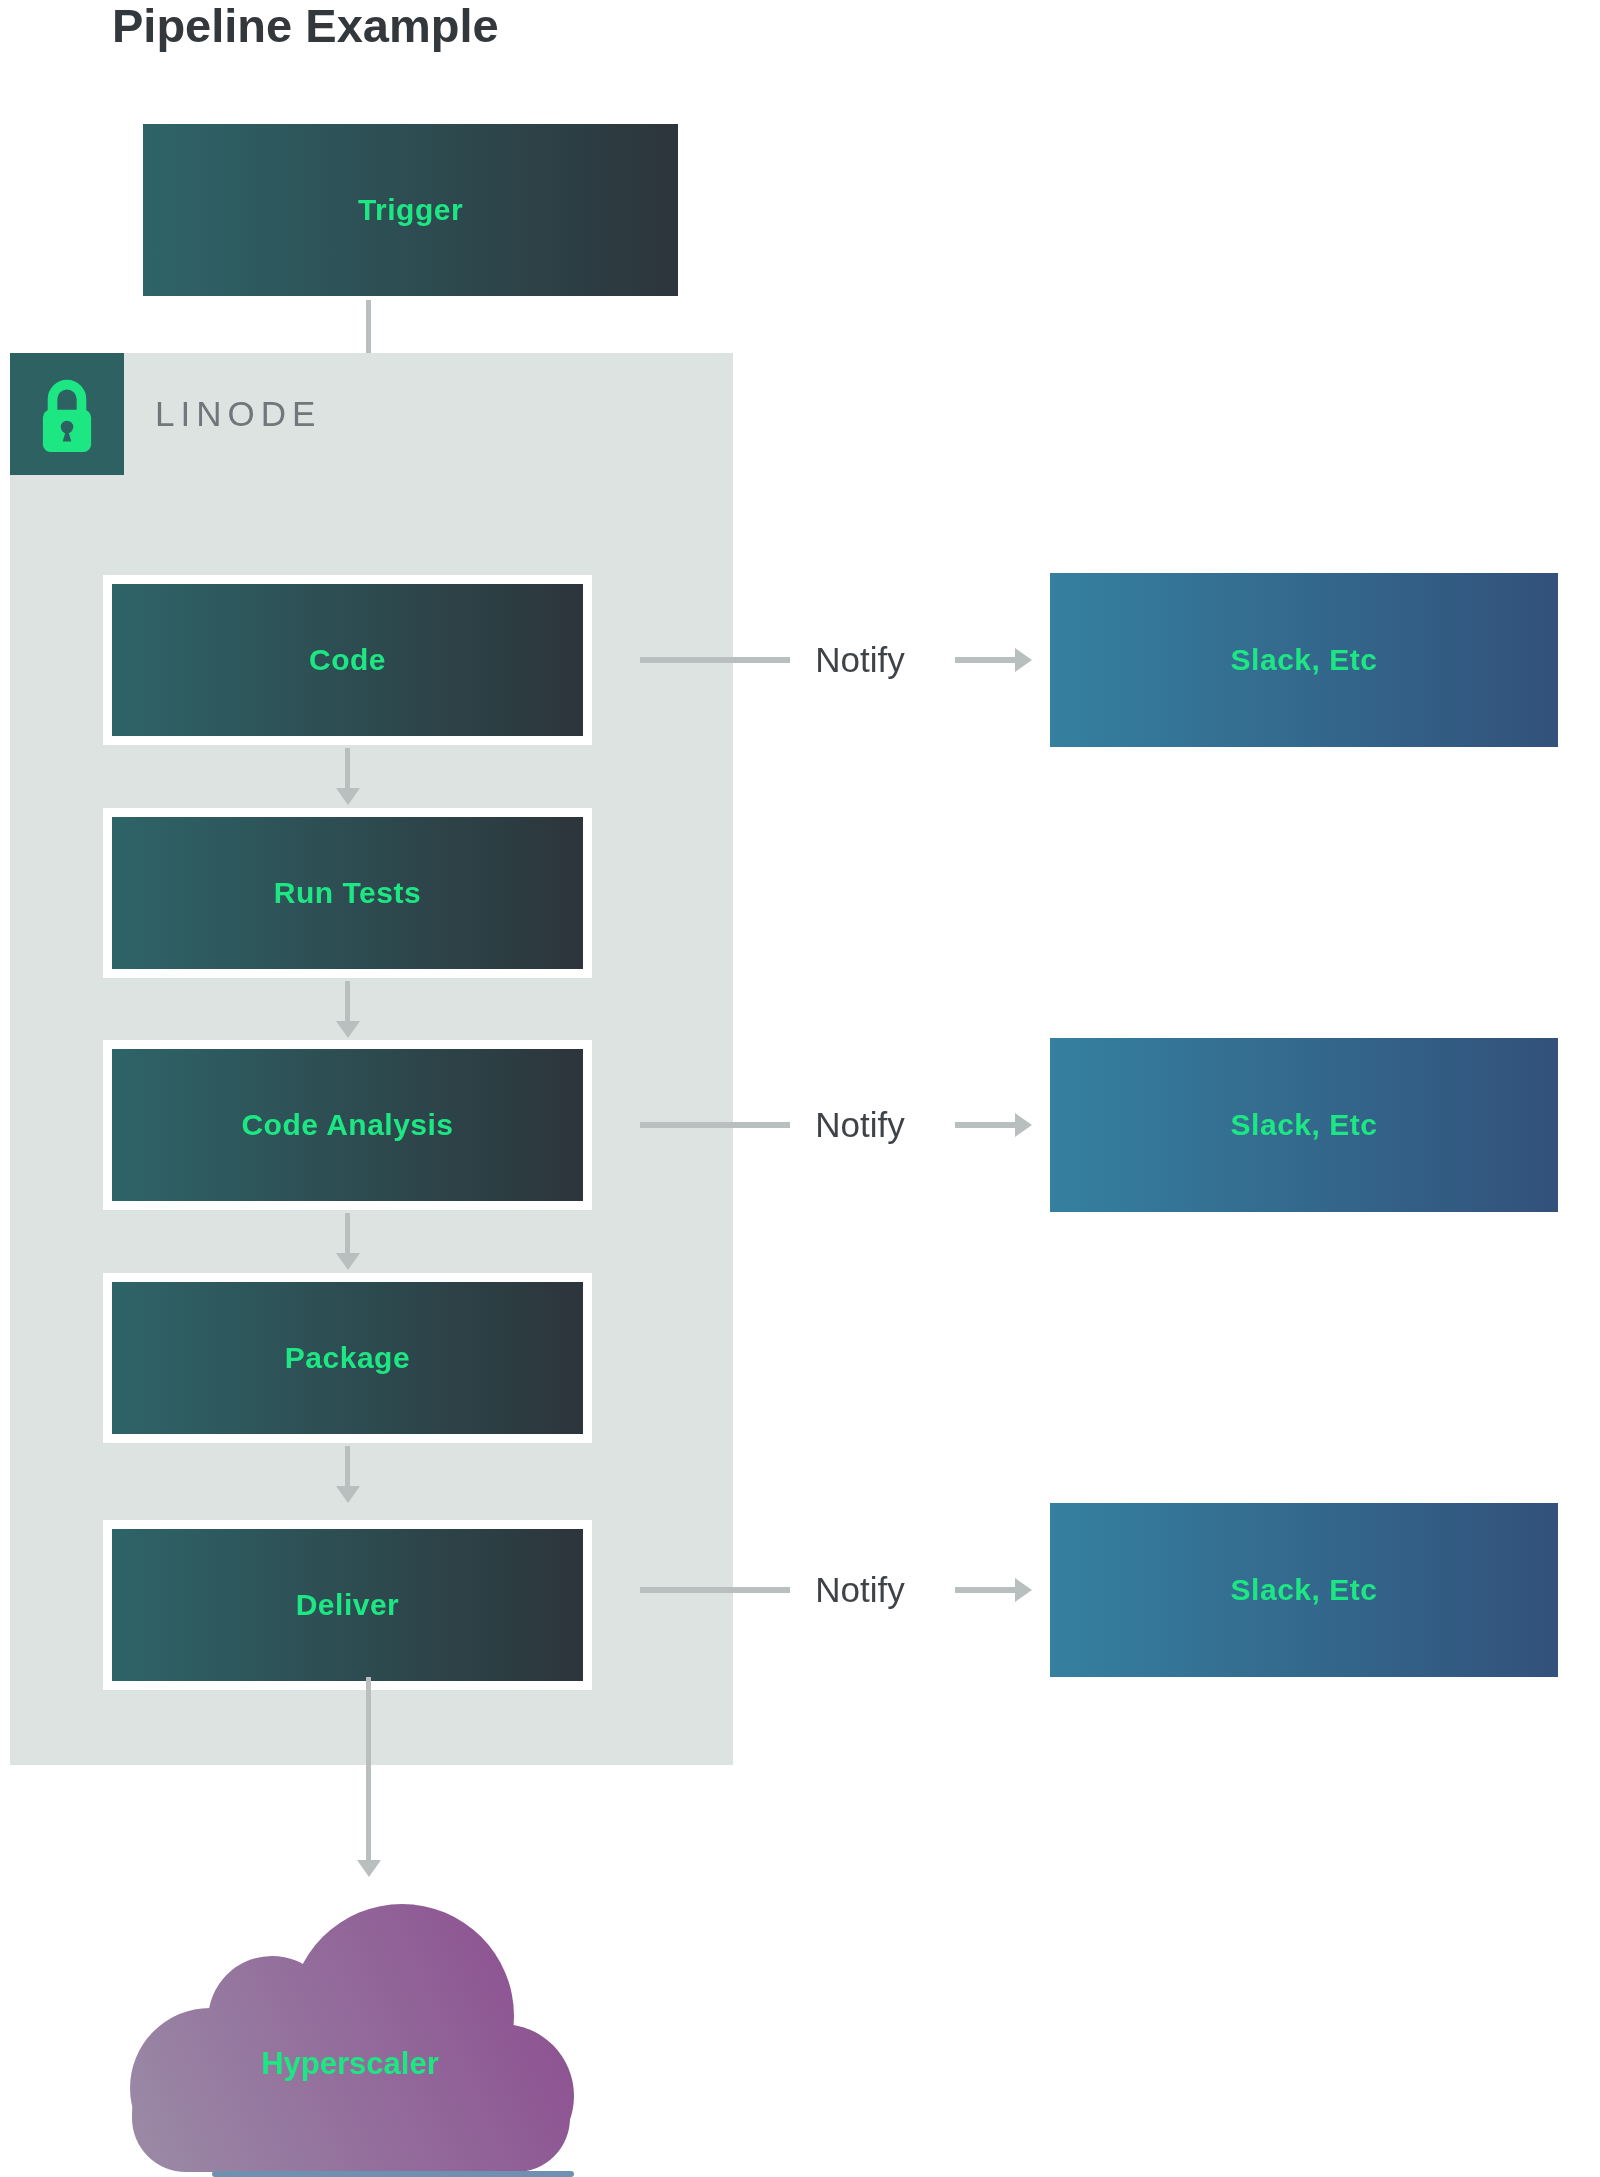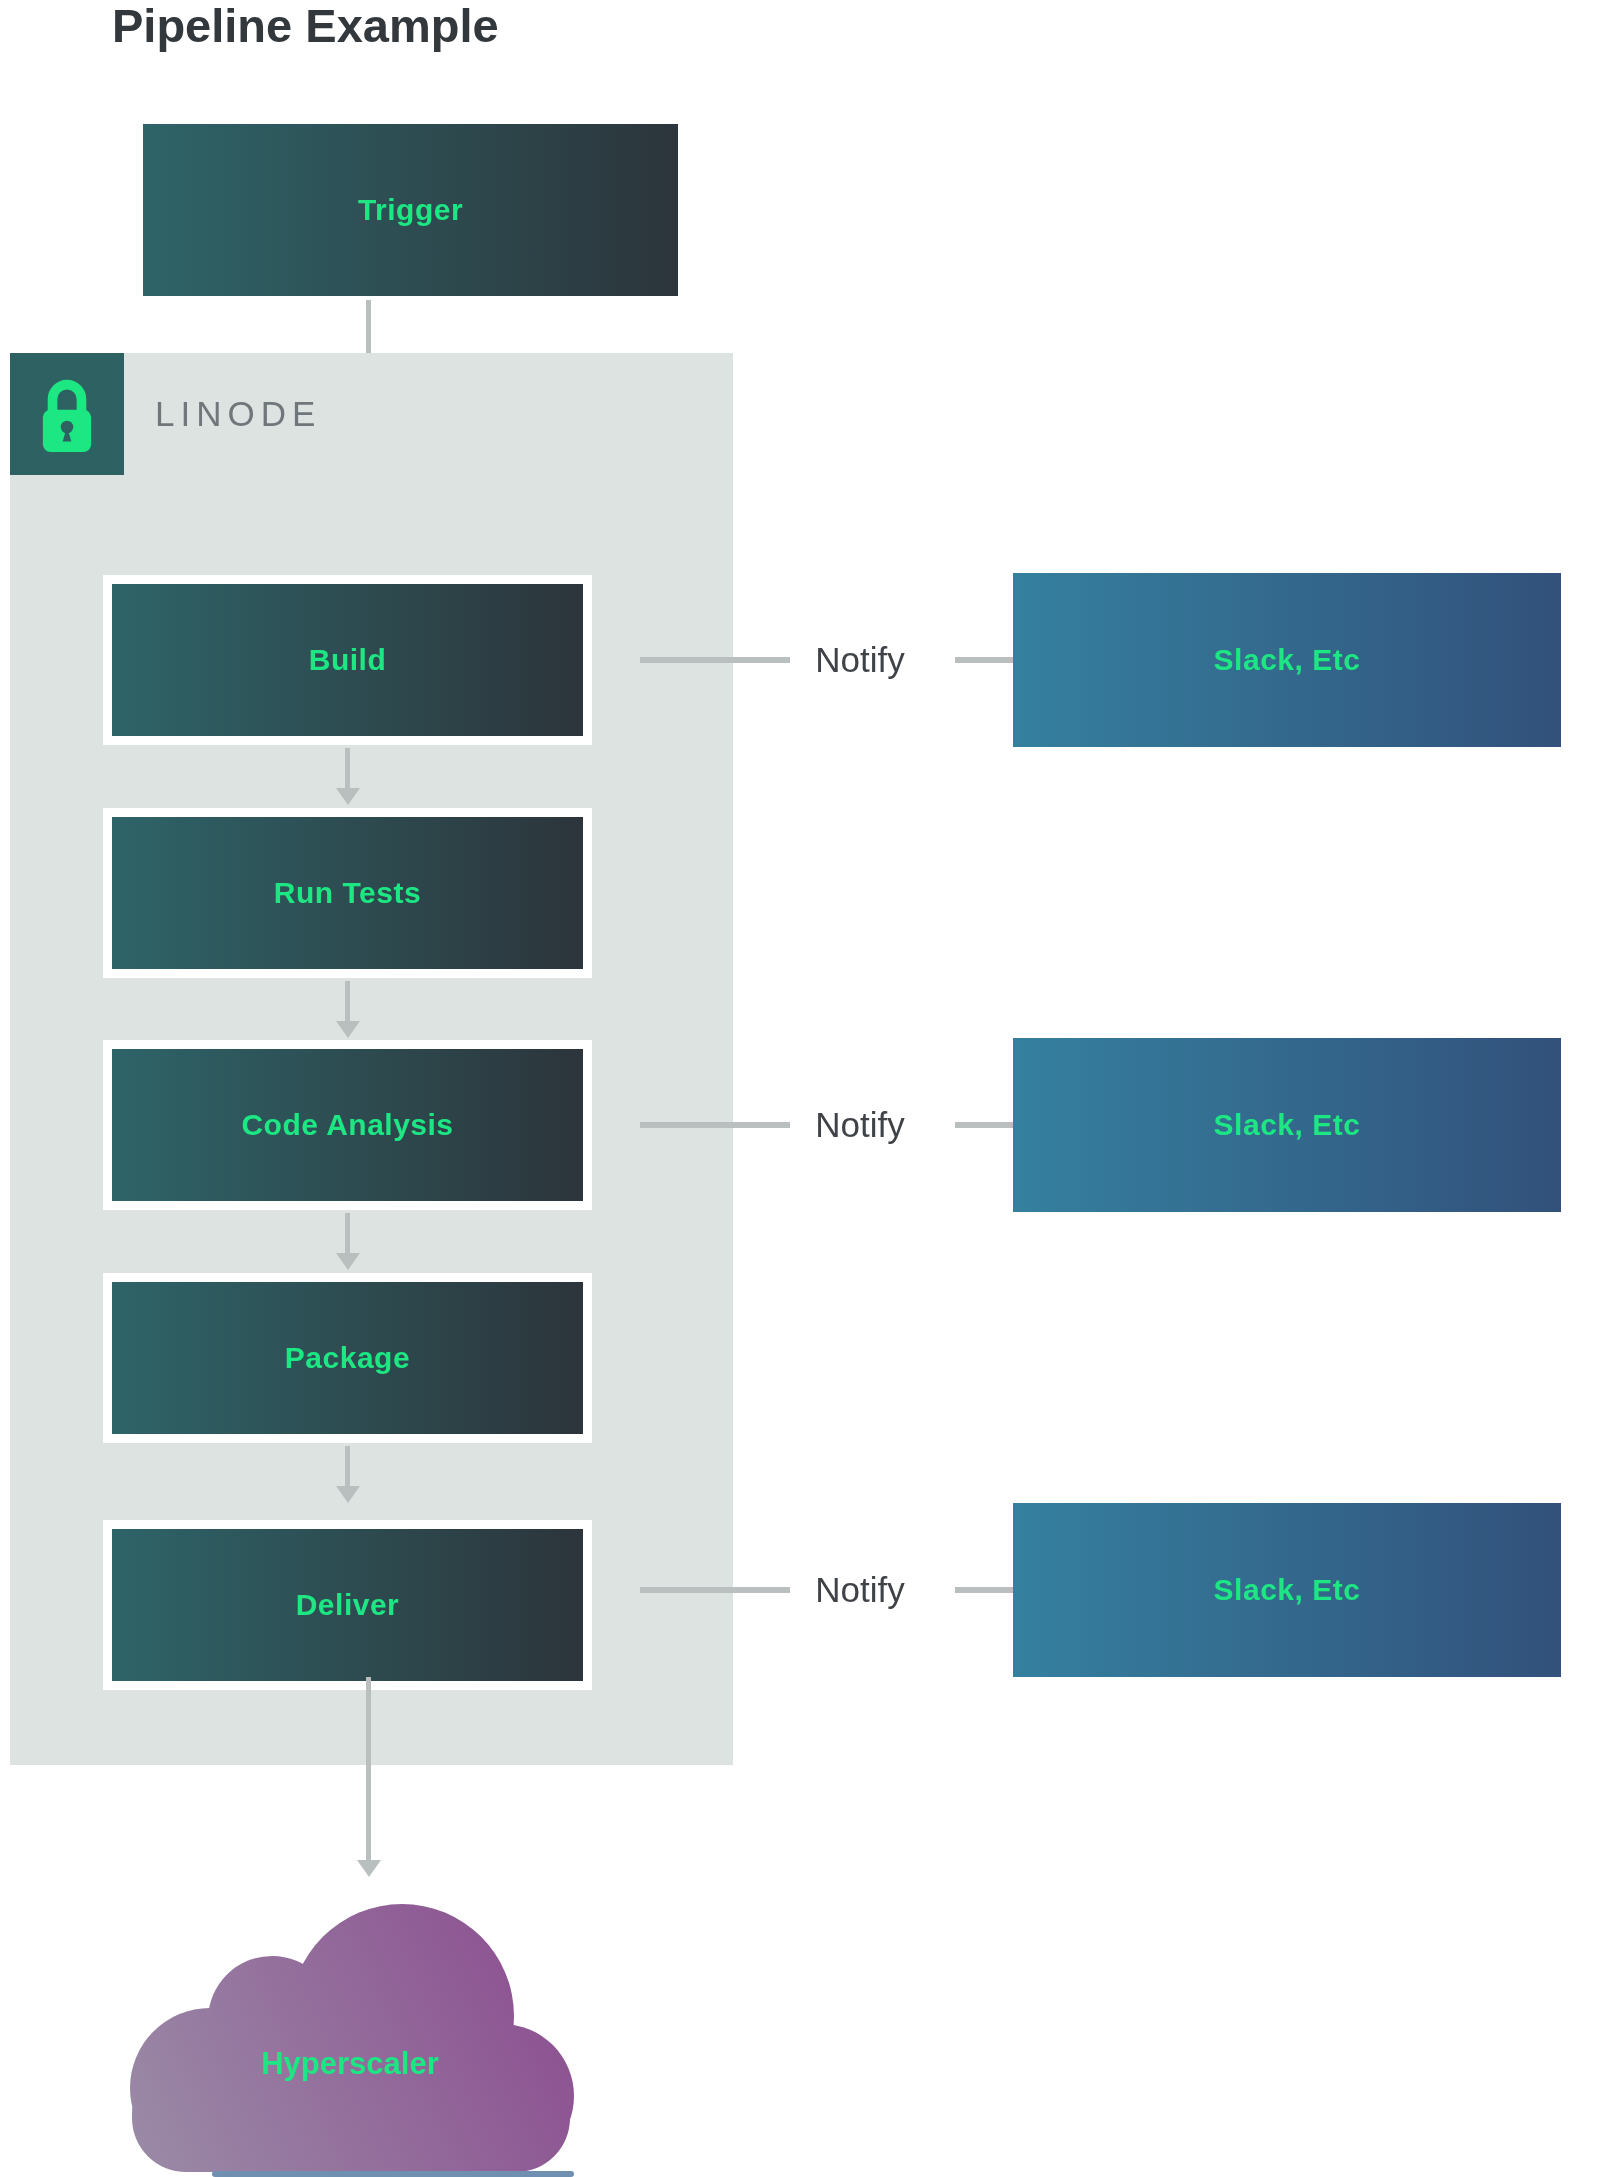--- a/index.html
+++ b/index.html
@@ -20,21 +20,21 @@
   .trigger {
     position:absolute; left:95px; top:124px; width:535px; height:172px;margin-left:48px;
   }
   .stage {
     position:absolute; left:103px; width:489px; height:170px;
     background:#ffffff; padding:9px; box-sizing:border-box;
   }
   .stage-inner { width:100%; height:100%; }
   .glabel { color:#1ce783; font-weight:bold; font-size:30px; letter-spacing:0.5px; }
   .slack {
-    position:absolute; left:1013px; width:548px; height:174px;
+    position:absolute; left:1050px; width:508px; height:174px;
     background:linear-gradient(90deg,#35809f 0%,#32517b 100%);
     display:flex; align-items:center; justify-content:center;
   }
   
   .linode-panel {
     position:absolute; left:10px; top:353px; width:723px; height:1412px;
     background:#dce3e1;
   }
   .lock-badge {
     position:absolute; left:10px; top:353px; width:114px; height:122px;
@@ -90,21 +90,21 @@
       <path d="M17 42 V26 a15 15 0 0 1 30 0 V42" fill="none" stroke="#1ce783" stroke-width="10"></path>
       <rect x="7" y="37" width="50" height="44" rx="8" fill="#1ce783"></rect>
       <circle cx="32" cy="55" r="6.5" fill="#2e6262"></circle>
       <path d="M32 55 l-4.5 15 h9 z" fill="#2e6262"></path>
     </svg>
   </div>
   <div class="linode-label">LINODE</div>
 
   <div class="stage" style="top:575px;">
     <div class="stage-inner grad-node">
-      <span class="glabel">Build</span>
+      <span class="glabel">Code</span>
     </div>
   </div>
   <div class="varrow" style="left:345px; top:748px; height:40px;"></div>
 
   <div class="stage" style="top:808px;">
     <div class="stage-inner grad-node">
       <span class="glabel">Run Tests</span>
     </div>
   </div>
   <div class="varrow" style="left:345px; top:981px; height:40px;"></div>

